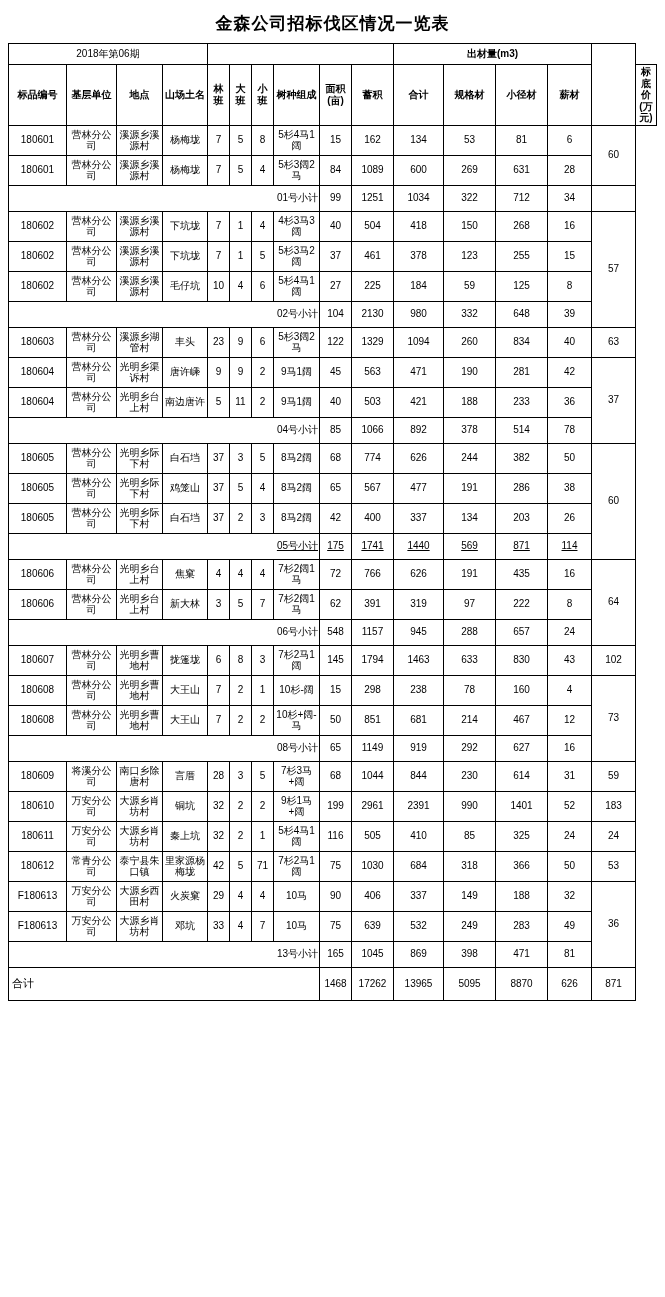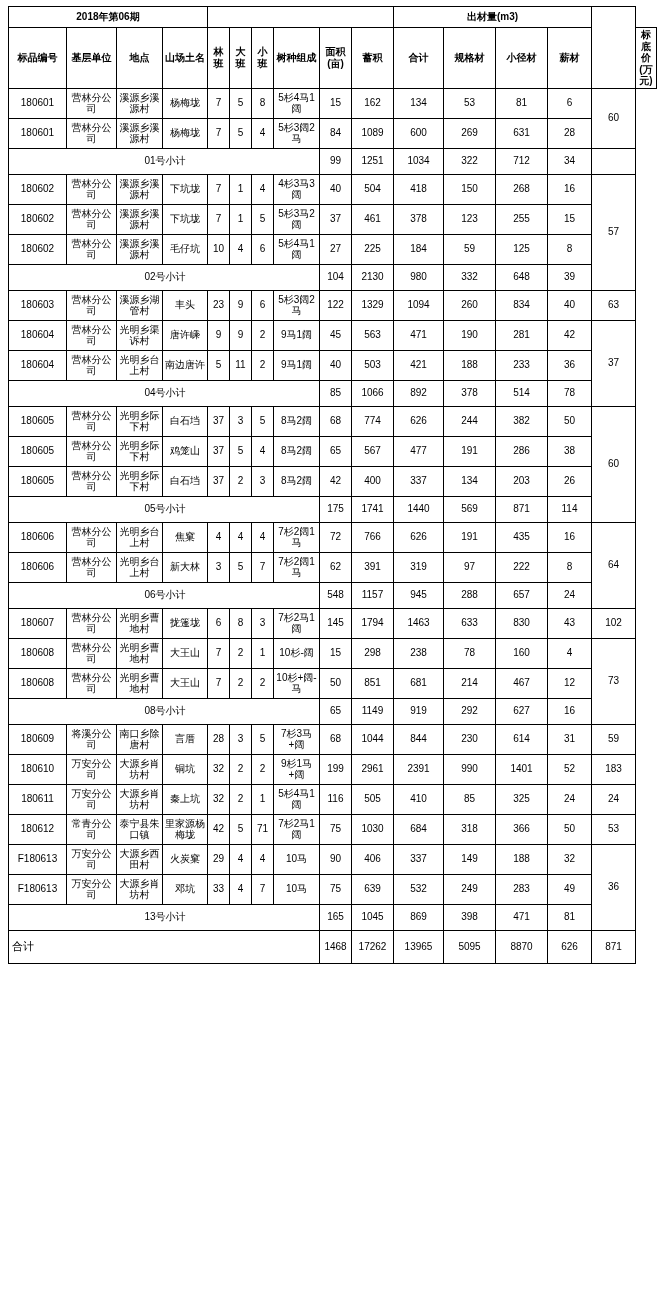--- a/index.html
+++ b/index.html
@@ -29,29 +29,29 @@
     line-height:1.15;
     text-align:center;
     vertical-align:middle;
     padding:1px 1px;
     word-break:break-all;
     overflow:hidden;
   }
   .period{
     text-align:left;
     font-size:11px;
-    font-weight:bold;
+    font-weight:normal;
     padding-left:3px;
     height:18px;
   }
   thead td{font-weight:bold;font-size:10.5px;}
   .hdr-tall{height:58px;}
   .price-col{font-size:13px;font-weight:normal;}
   .subtotal td{font-weight:normal;}
-  .subtotal .lbl{text-align:center;padding-left:3px;}
+  .subtotal .lbl{text-align:right;padding-left:3px;}
   .total td{font-weight:normal;height:30px;}
   .total .lbl{text-align:left;padding-left:3px;font-size:11px;}
   
   .low{vertical-align:bottom;padding-bottom:1px;}
   .note{
     border:1px solid #000;
     border-top:none;
     width:649px;
     box-sizing:border-box;
     font-size:11px;
@@ -59,20 +59,21 @@
     margin:0;
     text-align:left;
   }
   .spacer{height:8px;}
 </style>
 </head>
 <body>
 
 <div class="page">
 
+  <div class="title">金森公司招标伐区情况一览表</div>
 
   <table class="main">
     <colgroup>
       <col style="width:58px">
       <col style="width:50px">
       <col style="width:46px">
       <col style="width:45px">
       <col style="width:22px">
       <col style="width:22px">
       <col style="width:22px">
@@ -315,21 +316,21 @@
           <td>2</td>
           <td>3</td>
           <td>8马2阔</td>
           <td>42</td>
           <td class="low">400</td>
           <td>337</td>
           <td class="low">134</td>
           <td class="low">203</td>
           <td class="low">26</td>
         </tr>
-        <tr class="subtotal" style="height: 26px;">
+        <tr class="subtotal" style="height: 26px; text-decoration: underline;">
           <td class="lbl" colspan="8">05号小计</td>
           <td>175</td>
           <td>1741</td>
           <td>1440</td>
           <td>569</td>
           <td>871</td>
           <td>114</td>
         </tr>
         <tr style="height: 30px;">
           <td>180606</td>

